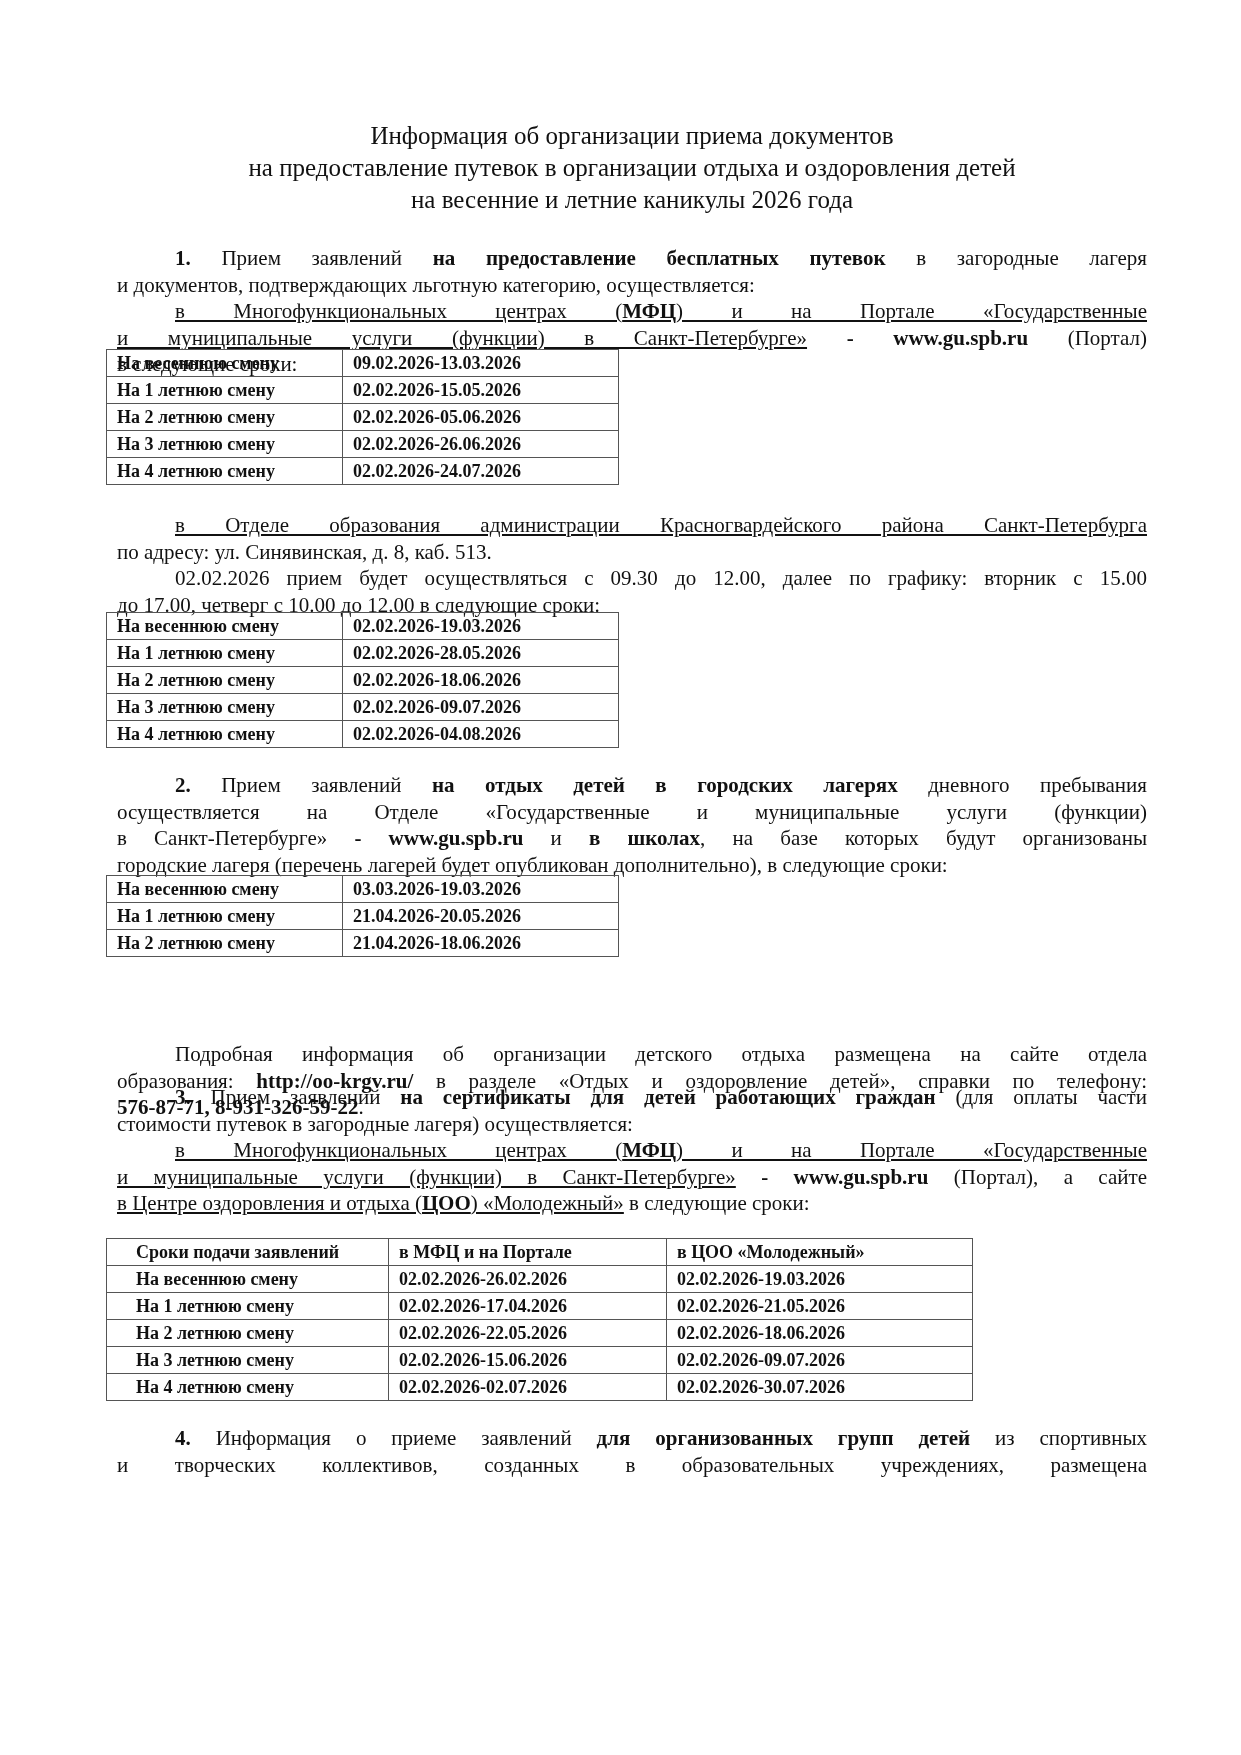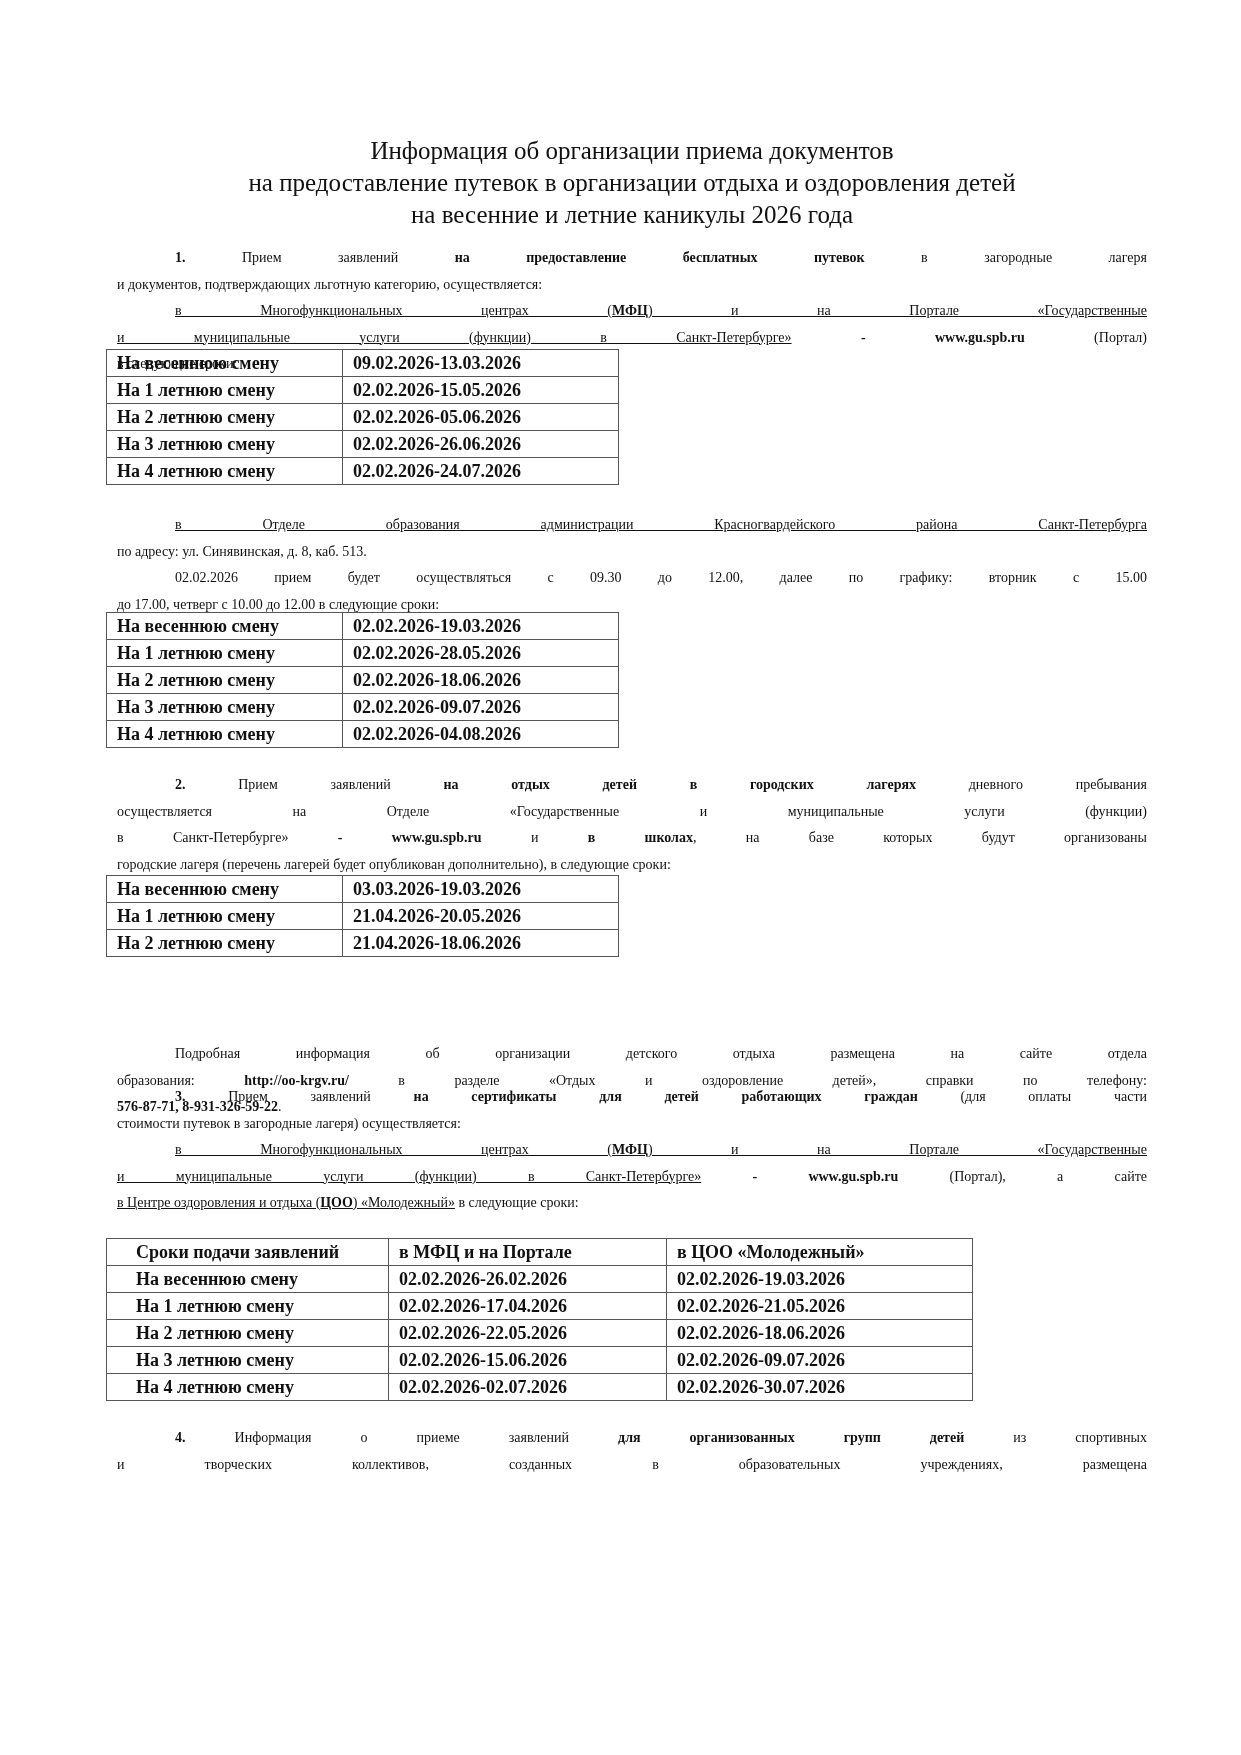--- a/index.html
+++ b/index.html
@@ -1,21 +1,21 @@
 <!DOCTYPE html>
 <html><head>
 <meta charset="utf-8">
 <style>
   html, body { margin: 0; padding: 0; background: #ffffff; }
   body { width: 1241px; height: 1755px; position: relative; overflow: hidden;
          font-family: "Liberation Serif", "DejaVu Serif", serif; color: #111; }
   .page { position: absolute; left: 117px; top: 0; width: 1030px; }
   .title { position: absolute; left: 0; top: 120px; width: 1030px; text-align: center;
-           font-size: 25px; line-height: 32px; margin-top: 15px; }
-  .p { position: absolute; left: 0; width: 1030px; font-size: 14px; line-height: 26.5px;
+           font-size: 25px; line-height: 32px; }
+  .p { position: absolute; left: 0; width: 1030px; font-size: 21px; line-height: 26.5px;
        text-align: justify; text-align-last: left; }
   .p .line { display: block; text-align: justify; text-align-last: justify; white-space: nowrap; }
   .p .line.last { text-align-last: left; }
   .indent { padding-left: 58px; }
   b { font-weight: bold; }
   u { text-decoration: underline; }
   table { position: absolute; border-collapse: collapse; font-size: 18px; font-weight: bold; }
   td { border: 1.5px solid #555; padding: 0 10px; height: 26px; line-height: 26px; white-space: nowrap; }
   .t2 td:first-child { width: 215px; }
   .t2 td:last-child { width: 255px; }

